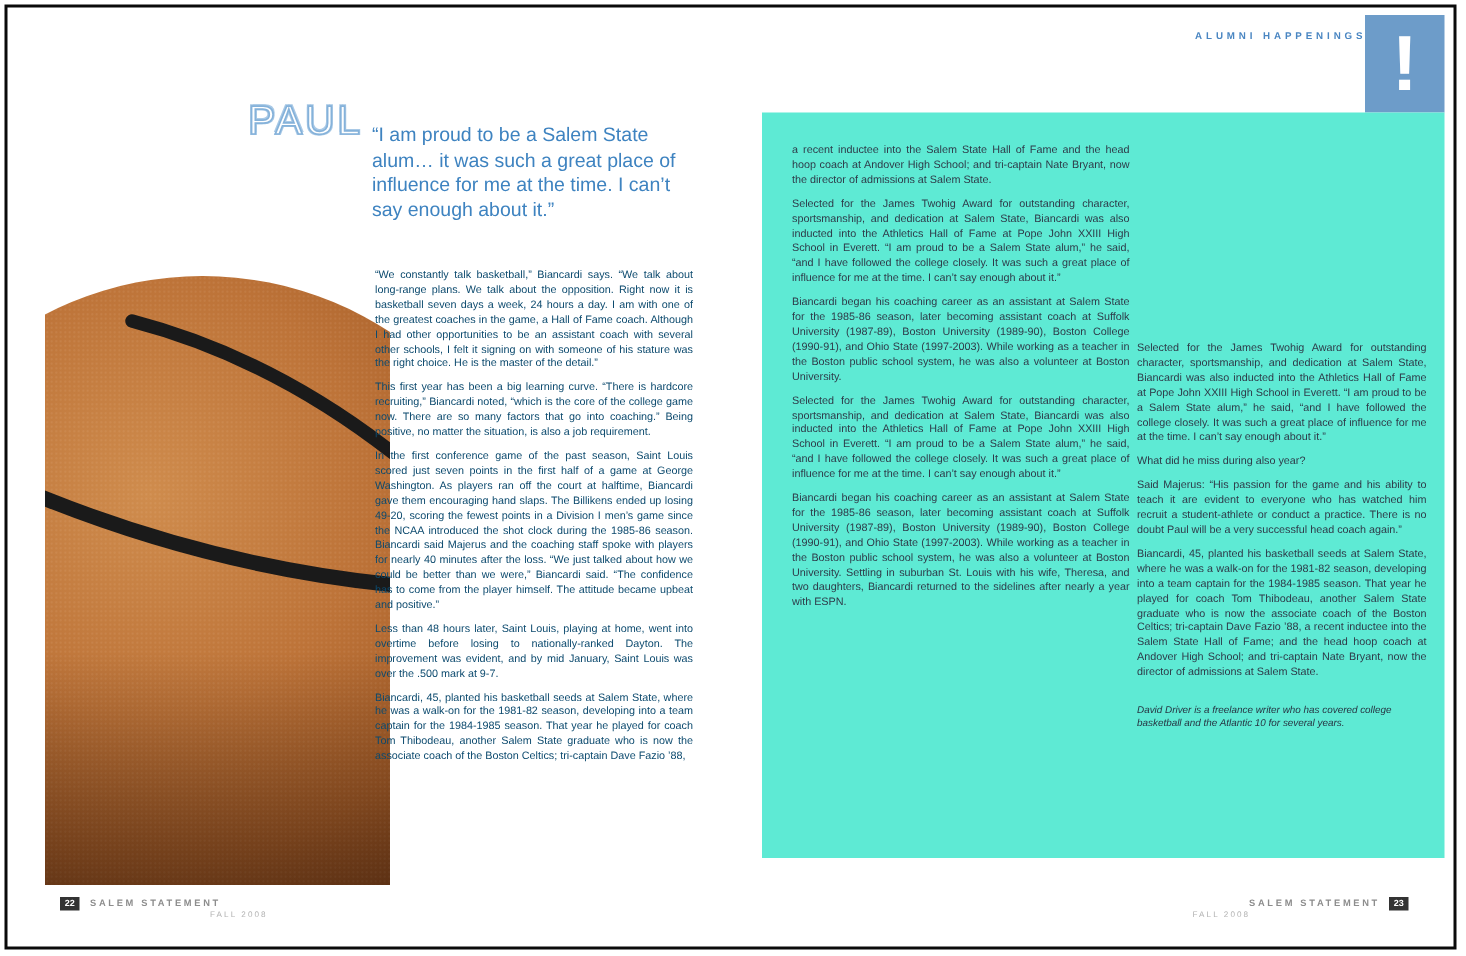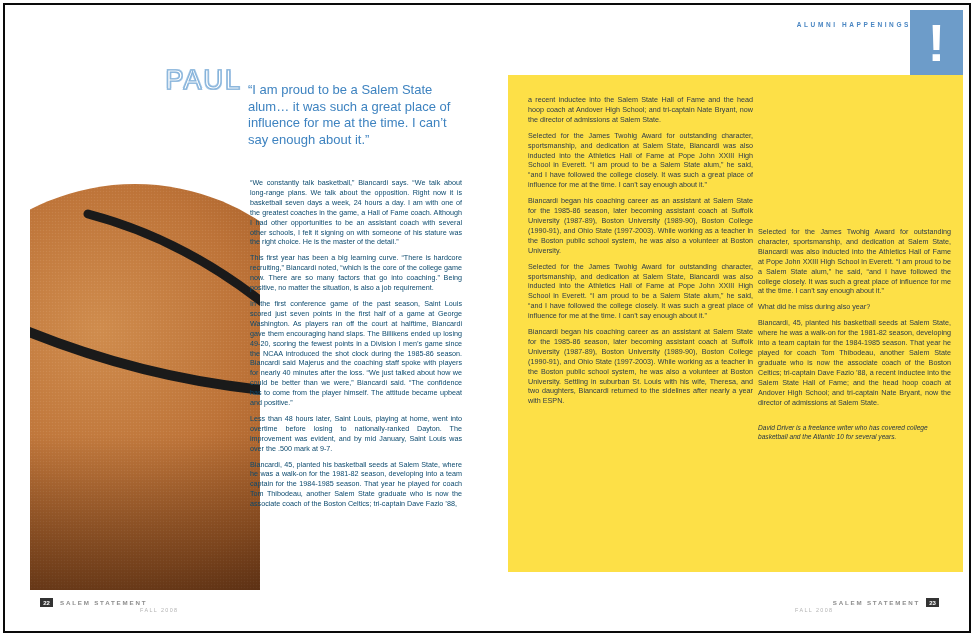--- a/index.html
+++ b/index.html
@@ -34,21 +34,21 @@
   }
 
   
   .photo{position:absolute;left:30px;top:172px;width:230px;height:418px;overflow:hidden;background:#ffffff;}
 
   
   .para{margin:0 0 6px 0;font-size:7.2px;line-height:9.9px;text-align:justify;}
   .col-left{position:absolute;left:250px;top:178px;width:212px;color:#0c4a6e;}
 
   
-  .blue-panel{position:absolute;left:508px;top:75px;width:455px;height:497px;background:#fde047;}
+  .blue-panel{position:absolute;left:508px;top:75px;width:455px;height:497px;background:#5eead4;}
   .panel-col{position:absolute;color:#2e3b49;}
   .panel-col-1{left:20px;top:20px;width:225px;}
   .panel-col-2{left:250px;top:152px;width:193px;}
   .byline{margin-top:16px;font-size:6.6px;line-height:9px;font-style:italic;color:#273543;text-align:left;}
 
   
   .page-badge{
     position:absolute;width:13px;height:9px;background:#333333;color:#ffffff;
     font-size:6px;font-weight:bold;display:flex;align-items:center;justify-content:center;
   }
@@ -117,20 +117,21 @@
       <p class="para">a recent inductee into the Salem State Hall of Fame and the head hoop coach at Andover High School; and tri-captain Nate Bryant, now the director of admissions at Salem State.</p>
       <p class="para">Selected for the James Twohig Award for outstanding character, sportsmanship, and dedication at Salem State, Biancardi was also inducted into the Athletics Hall of Fame at Pope John XXIII High School in Everett. “I am proud to be a Salem State alum,” he said, “and I have followed the college closely. It was such a great place of influence for me at the time. I can’t say enough about it.”</p>
       <p class="para">Biancardi began his coaching career as an assistant at Salem State for the 1985-86 season, later becoming assistant coach at Suffolk University (1987-89), Boston University (1989-90), Boston College (1990-91), and Ohio State (1997-2003). While working as a teacher in the Boston public school system, he was also a volunteer at Boston University.</p>
       <p class="para">Selected for the James Twohig Award for outstanding character, sportsmanship, and dedication at Salem State, Biancardi was also inducted into the Athletics Hall of Fame at Pope John XXIII High School in Everett. “I am proud to be a Salem State alum,” he said, “and I have followed the college closely. It was such a great place of influence for me at the time. I can’t say enough about it.”</p>
       <p class="para">Biancardi began his coaching career as an assistant at Salem State for the 1985-86 season, later becoming assistant coach at Suffolk University (1987-89), Boston University (1989-90), Boston College (1990-91), and Ohio State (1997-2003). While working as a teacher in the Boston public school system, he was also a volunteer at Boston University. Settling in suburban St. Louis with his wife, Theresa, and two daughters, Biancardi returned to the sidelines after nearly a year with ESPN.</p>
     </div>
   <div class="panel-col panel-col-2">
     <div>
         <p class="para">Selected for the James Twohig Award for outstanding character, sportsmanship, and dedication at Salem State, Biancardi was also inducted into the Athletics Hall of Fame at Pope John XXIII High School in Everett. “I am proud to be a Salem State alum,” he said, “and I have followed the college closely. It was such a great place of influence for me at the time. I can’t say enough about it.”</p>
         <p class="para">What did he miss during also year?</p>
+        <p class="para">Said Majerus: “His passion for the game and his ability to teach it are evident to everyone who has watched him recruit a student-athlete or conduct a practice. There is no doubt Paul will be a very successful head coach again.”</p>
         <p class="para">Biancardi, 45, planted his basketball seeds at Salem State, where he was a walk-on for the 1981-82 season, developing into a team captain for the 1984-1985 season. That year he played for coach Tom Thibodeau, another Salem State graduate who is now the associate coach of the Boston Celtics; tri-captain Dave Fazio ’88, a recent inductee into the Salem State Hall of Fame; and the head hoop coach at Andover High School; and tri-captain Nate Bryant, now the director of admissions at Salem State.</p>
       </div>
     <div class="byline">David Driver is a freelance writer who has covered college basketball and the Atlantic 10 for several years.</div>
   </div>
 </div>
 
 <div class="page-badge badge-22">22</div>
 <div class="mag-name mag-name-left">SALEM STATEMENT</div>
 <div class="issue issue-left">FALL 2008</div>
 

